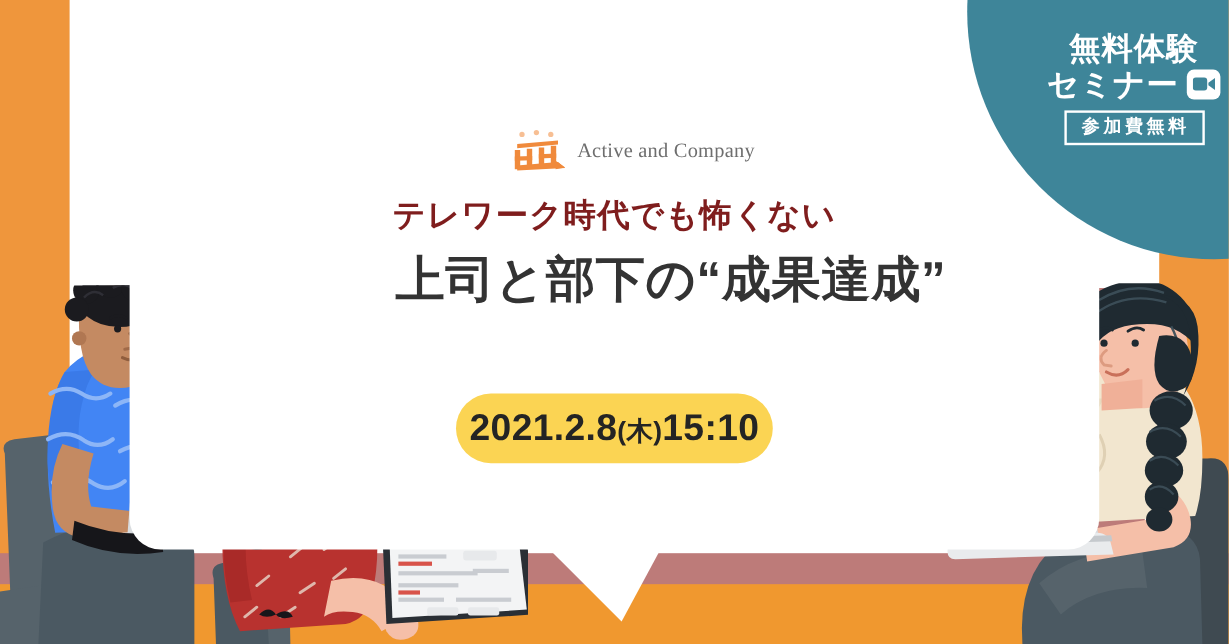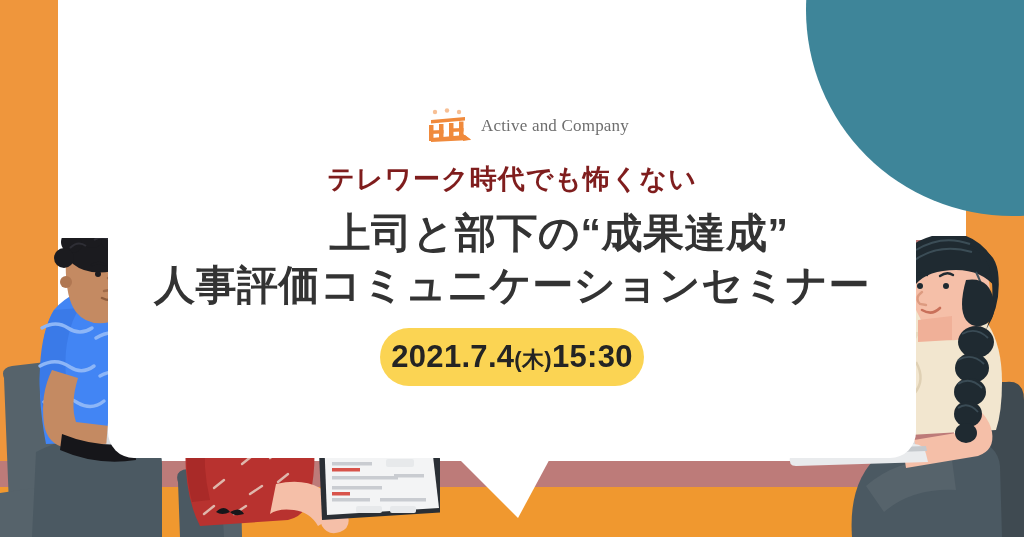--- a/index.html
+++ b/index.html
@@ -302,20 +302,33 @@
     <path d="M34 212 l110 -4 q10 0 12 10 l2 8 l-132 4 q-8 0 -6 -10z" fill="#e9ebed"></path>
     <path d="M36 214 l120 -4 l1 5 l-122 4z" fill="#c5c9cd"></path>
   </svg>
 
   <div class="abs bubble"></div>
   <svg class="abs" style="left:440px;top:440px;" width="130" height="90" viewBox="0 0 130 90">
     <path d="M0 0 L120 0 L78 78 Z" fill="#ffffff"></path>
   </svg>
 
   <div class="abs teal-circle"></div>
+  <div class="abs badge-content">
+    <div class="badge-line1">無料体験</div>
+    <div class="badge-line2-wrap">
+      <span class="badge-line2">セミナー</span>
+      <span class="cam-icon">
+        <svg width="19" height="12" viewBox="0 0 19 12">
+          <rect x="0" y="0.5" width="12" height="11" rx="2.5" fill="#3e8599"></rect>
+          <path d="M13 5 L18.5 1 L18.5 11 L13 7 Z" fill="#3e8599"></path>
+        </svg>
+      </span>
+    </div>
+    <div class="badge-free">参加費無料</div>
+  </div>
 
   <div class="abs logo-row">
     <svg class="logo-mark" viewBox="0 0 46 36">
       <g fill="#f08a3c">
         <circle cx="10" cy="4" r="2.2" opacity=".55"></circle>
         <circle cx="22" cy="2.5" r="2.2" opacity=".55"></circle>
         <circle cx="34" cy="4" r="2.2" opacity=".55"></circle>
         <path d="M6 12 L40 9 L40 12.5 L6 15.5 Z"></path>
         <path d="M4 17 L8.5 17 L8.5 33 L4 33 Z"></path>
         <path d="M14 16 L18.5 16 L18.5 32 L14 32 Z"></path>
@@ -325,21 +338,20 @@
         <path d="M24 20.5 L38.5 20 L38.5 23.5 L24 24 Z"></path>
         <path d="M6 30 L40 27 L46 32 L6 34 Z"></path>
         <path d="M38 26 L46 31.5 L38 33 Z"></path>
       </g>
     </svg>
     <span class="logo-text">Active and Company</span>
   </div>
 
   <div class="abs kicker">テレワーク時代でも怖くない</div>
   <div class="abs title1">上司と部下の“成果達成”</div>
-  <div class="abs title2">人事評価コミュニケーションセミナー</div>
 
   <div class="abs date-pill">
     <span class="date-text">
-      <span>2021.7.4</span><span class="small">(木)</span><span>15:30</span>
+      <span>2021.2.8</span><span class="small">(木)</span><span>15:10</span>
     </span>
   </div>
 
 </div>
 
 </body></html>

